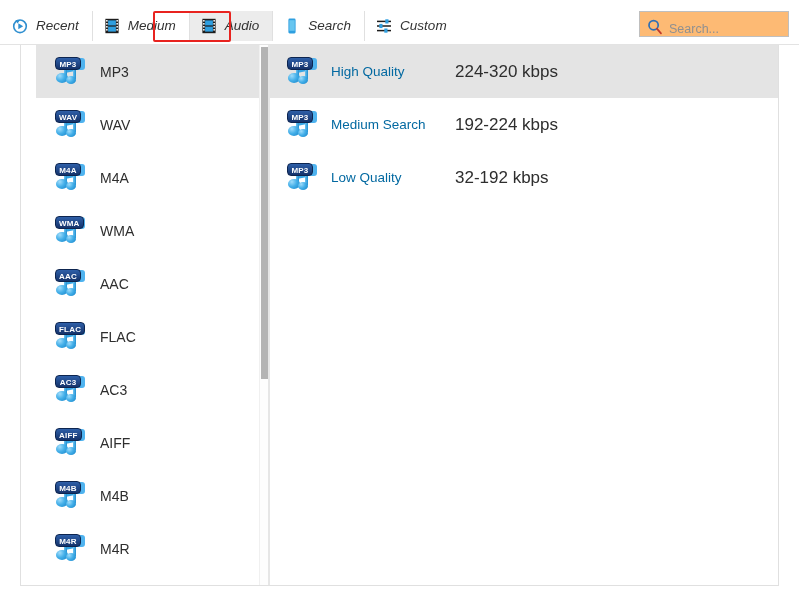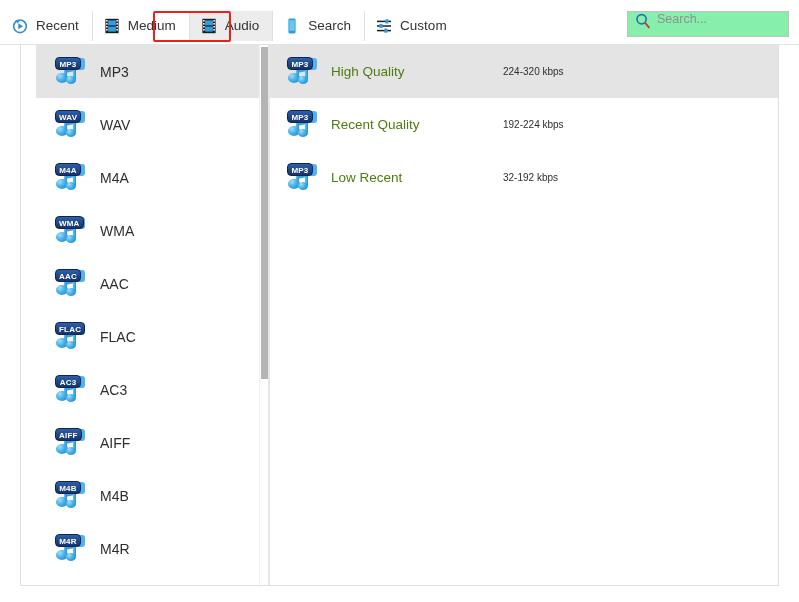--- a/index.html
+++ b/index.html
@@ -28,20 +28,21 @@
     border-bottom: 1px solid #e3e3e3;
     box-sizing: border-box;
   }
   .tabs {
     position: absolute;
     left: 1px;
     top: 11px;
     height: 30px;
     display: flex;
     align-items: stretch;
+    font-style: italic;
   }
   .tab {
     display: flex;
     align-items: center;
     gap: 7px;
     padding: 0 13px 0 10px;
     height: 30px;
     box-sizing: border-box;
     border-right: 1px solid #e0e0e0;
     font-size: 13.5px;
@@ -68,27 +69,27 @@
     border-radius: 2px;
     box-sizing: border-box;
     pointer-events: none;
   }
 
   
   .search {
     position: absolute;
     right: 10px;
     top: 11px;
-    width: 162px;
+    width: 150px;
     height: 26px;
     border: 1px solid #bfbfbf;
-    background: #86efac;
+    background: #fdba74;
     box-sizing: border-box;
     display: flex;
-    align-items: flex-start;
+    align-items: flex-end;
     padding-left: 6px;
   }
   .search-input {
     border: none;
     outline: none;
     background: transparent;
     font-family: "Liberation Sans", sans-serif;
     font-size: 12.5px;
     color: #606060;
     width: 120px;
@@ -162,30 +163,29 @@
   .row.selected { background: #e4e4e4; }
   .row .rlabel {
     font-size: 14px;
     color: #2e2e2e;
     margin-left: 13px;
     white-space: nowrap;
   }
   .right-pane .row { padding-left: 15px; height: 53px; }
   .qname {
     font-size: 13.5px;
-    color: #4d7c0f;
+    color: #0369a1;
     margin-left: 12px;
     width: 124px;
     white-space: nowrap;
   }
   .qrate {
-    font-size: 10px;
+    font-size: 17px;
     color: #2e2e2e;
     white-space: nowrap;
-    margin-left: 48px;
   }
 
   
   .noteicon {
     position: relative;
     width: 34px;
     height: 30px;
     flex: 0 0 34px;
   }
   .noteicon .badge {
@@ -509,32 +509,32 @@
         <div class="row">
           <span class="noteicon">
             <span class="ribbon"></span>
             <span class="beam"></span>
             <span class="stem"></span>
             <span class="stem2"></span>
             <span class="head"></span>
             <span class="head2"></span>
             <span class="badge">MP3</span>
           </span>
-          <span class="qname">Recent Quality</span>
+          <span class="qname">Medium Search</span>
           <span class="qrate">192-224 kbps</span>
         </div>
         <div class="row">
           <span class="noteicon">
             <span class="ribbon"></span>
             <span class="beam"></span>
             <span class="stem"></span>
             <span class="stem2"></span>
             <span class="head"></span>
             <span class="head2"></span>
             <span class="badge">MP3</span>
           </span>
-          <span class="qname">Low Recent</span>
+          <span class="qname">Low Quality</span>
           <span class="qrate">32-192 kbps</span>
         </div>
       </div>
   </div>
 
 </div>
 
 </body></html>

